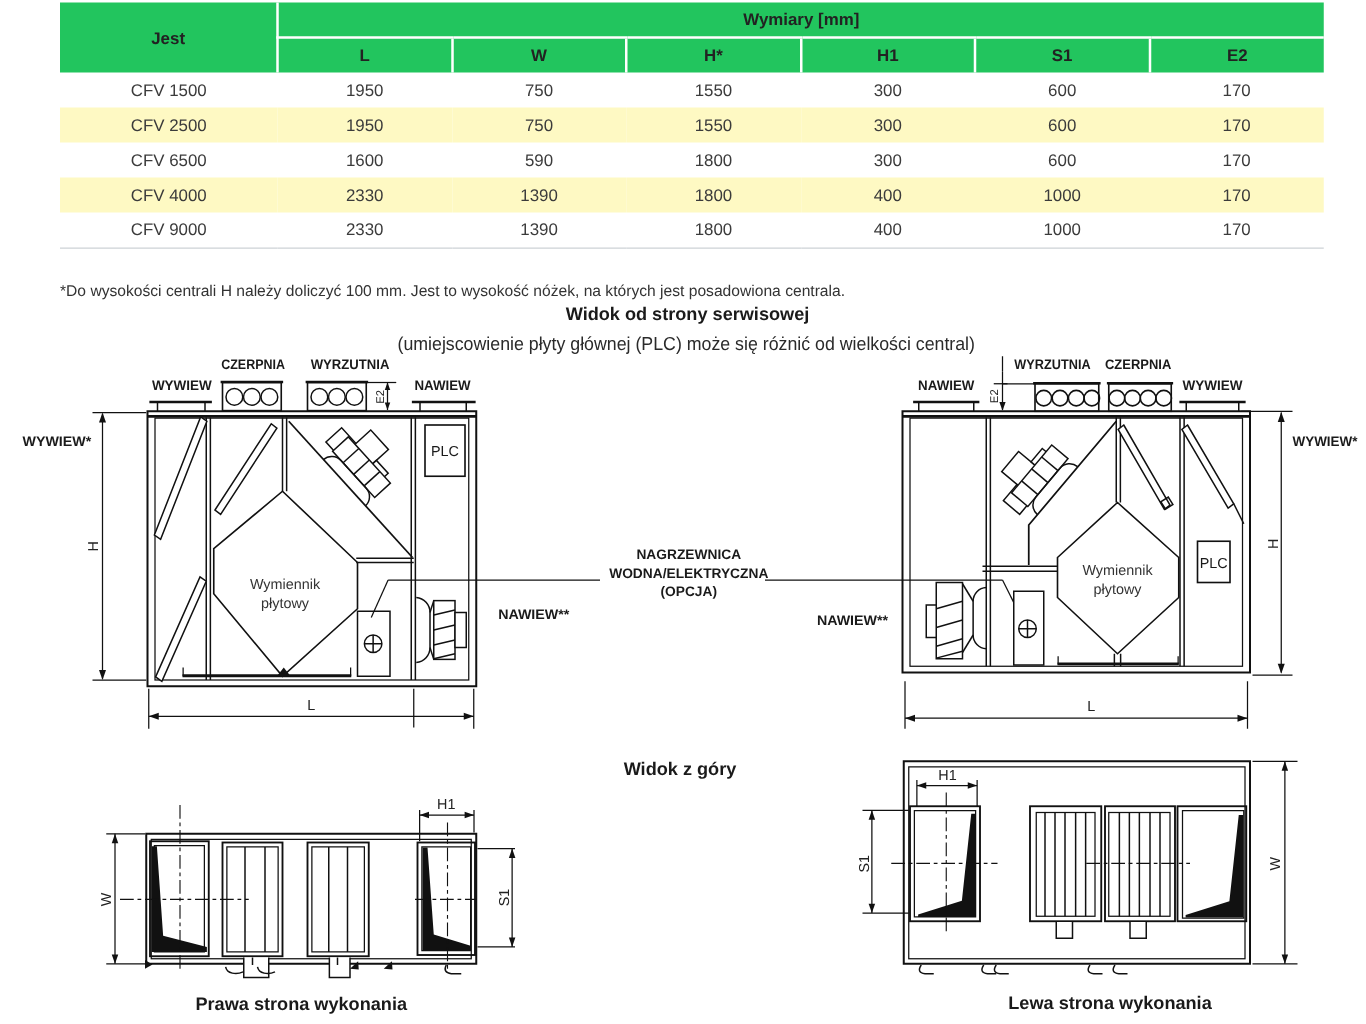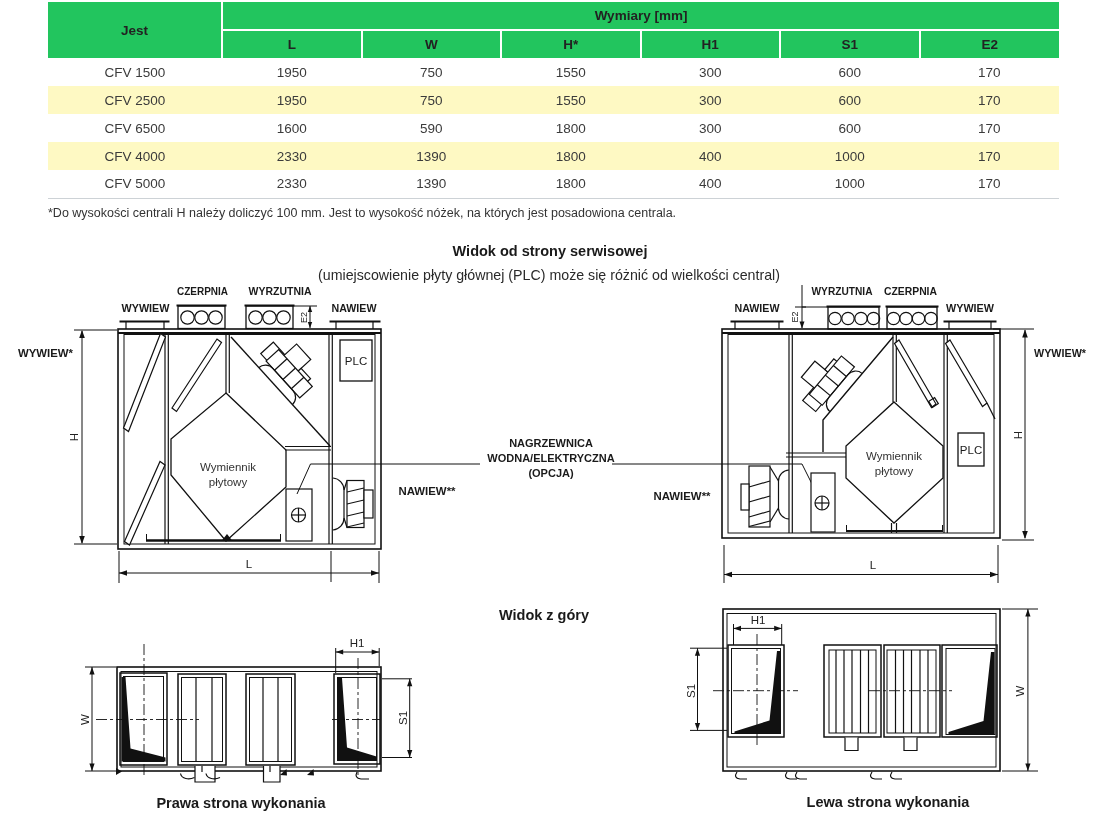--- a/index.html
+++ b/index.html
@@ -6,21 +6,21 @@
 #dimtable{position:absolute;left:48px;top:2px;border-collapse:collapse;table-layout:fixed;width:1011px;}
 #dimtable th{background:#22c55e;font-weight:bold;color:#222;font-size:13.5px;}
 #dimtable td{font-size:13.5px;color:#3b3b3b;}
 #dimtable th,#dimtable td{text-align:center;vertical-align:middle;padding:0;}
 #dimtable .hr1{height:28px;}
 #dimtable .hr2 th{height:27px;border-top:2px solid #fff;border-left:2px solid #fff;}
 #dimtable .hr2 th:first-child{border-left:none;}
 #dimtable th.model{border-right:2px solid #fff;}
 #dimtable tbody tr{height:28px;}
 #dimtable tbody tr.alt{background:#fef9c3;}
-#footnote{position:absolute;left:48px;top:206px;font-size:12.5px;color:#333;}
+#footnote{position:absolute;left:48px;top:226px;font-size:12.5px;color:#333;}
 svg text{fill:#1a1a1a;}
 .lbl{font-weight:bold;font-size:11px;}
 .lbl2{font-weight:bold;font-size:11px;}
 .dim{font-size:11.5px;fill:#222;}
 .inner{font-size:11.5px;fill:#333;}
 </style></head>
 <body>
 <div id="page">
 
 <table id="dimtable">
@@ -78,21 +78,21 @@
 <tr class="alt">
           <td>CFV 4000</td>
           <td>2330</td>
           <td>1390</td>
           <td>1800</td>
           <td>400</td>
           <td>1000</td>
           <td>170</td>
         </tr>
 <tr style="border-bottom:1px solid #cdd2d6">
-          <td>CFV 5000</td>
+          <td>CFV 9000</td>
           <td>2330</td>
           <td>1390</td>
           <td>1800</td>
           <td>400</td>
           <td>1000</td>
           <td>170</td>
         </tr>
 </tbody>
 </table>
 

